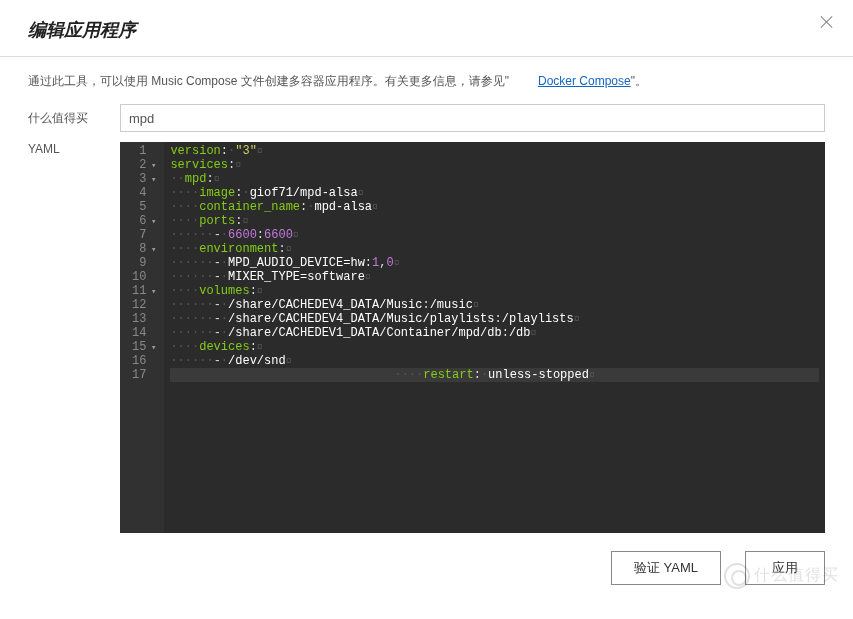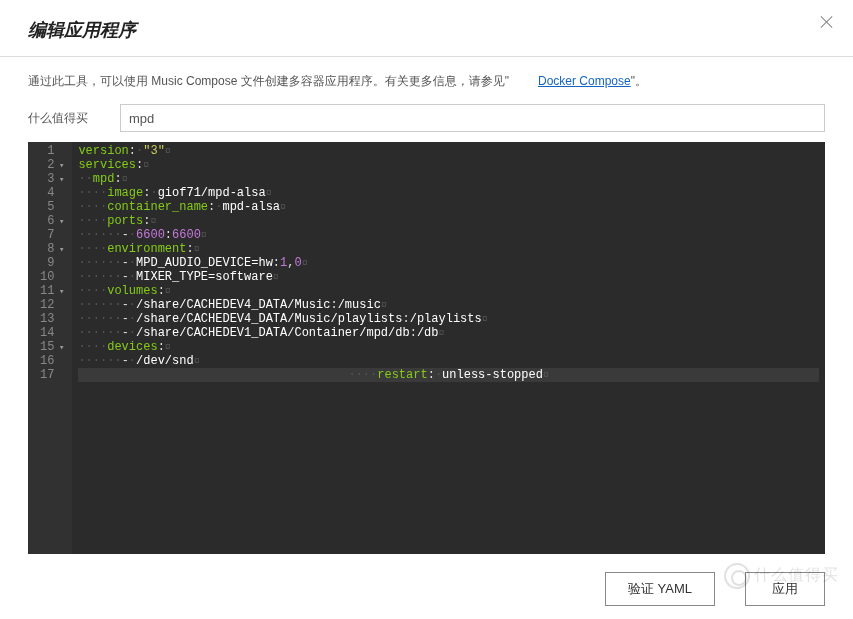--- a/index.html
+++ b/index.html
@@ -136,24 +136,24 @@
       text-align: center;
     }
     .ws { color: #555; }
     .key { color: #84cc16; }
     .str { color: #c9d05c; }
     .num { color: #c678dd; }
     .punc { color: #ddd; }
     .val { color: #ffffff; }
     .eol { color: #555; font-size: 10px; }
     .footer {
-      padding: 10px 28px 13px 28px;
+      padding: 10px 28px 34px 28px;
       display: flex;
       justify-content: flex-end;
-      gap: 30px;
+      gap: 24px;
     }
     .btn {
       border: 1px solid #888;
       background: #fff;
       padding: 7px 22px;
       font-size: 13px;
       cursor: pointer;
       min-width: 80px;
       text-align: center;
       color: #333;
@@ -202,20 +202,21 @@
     <div class="intro">
       <span>通过此工具，可以使用 Music Compose 文件创建多容器应用程序。有关更多信息，请参见"</span><a href="#">Docker Compose</a><span>"。</span>
     </div>
 
     <div class="form-row">
       <div class="form-label">什么值得买</div>
       <input type="text" class="text-input" value="mpd" style="">
     </div>
 
     <div class="yaml-row">
+      <div class="form-label">YAML</div>
       <div class="editor">
         <div class="gutter" id="gutter">
             <div class="gutter-line">1<span class="fold"></span></div>
             <div class="gutter-line">2<span class="fold">▾</span></div>
             <div class="gutter-line">3<span class="fold">▾</span></div>
             <div class="gutter-line">4<span class="fold"></span></div>
             <div class="gutter-line">5<span class="fold"></span></div>
             <div class="gutter-line">6<span class="fold">▾</span></div>
             <div class="gutter-line">7<span class="fold"></span></div>
             <div class="gutter-line">8<span class="fold">▾</span></div>

